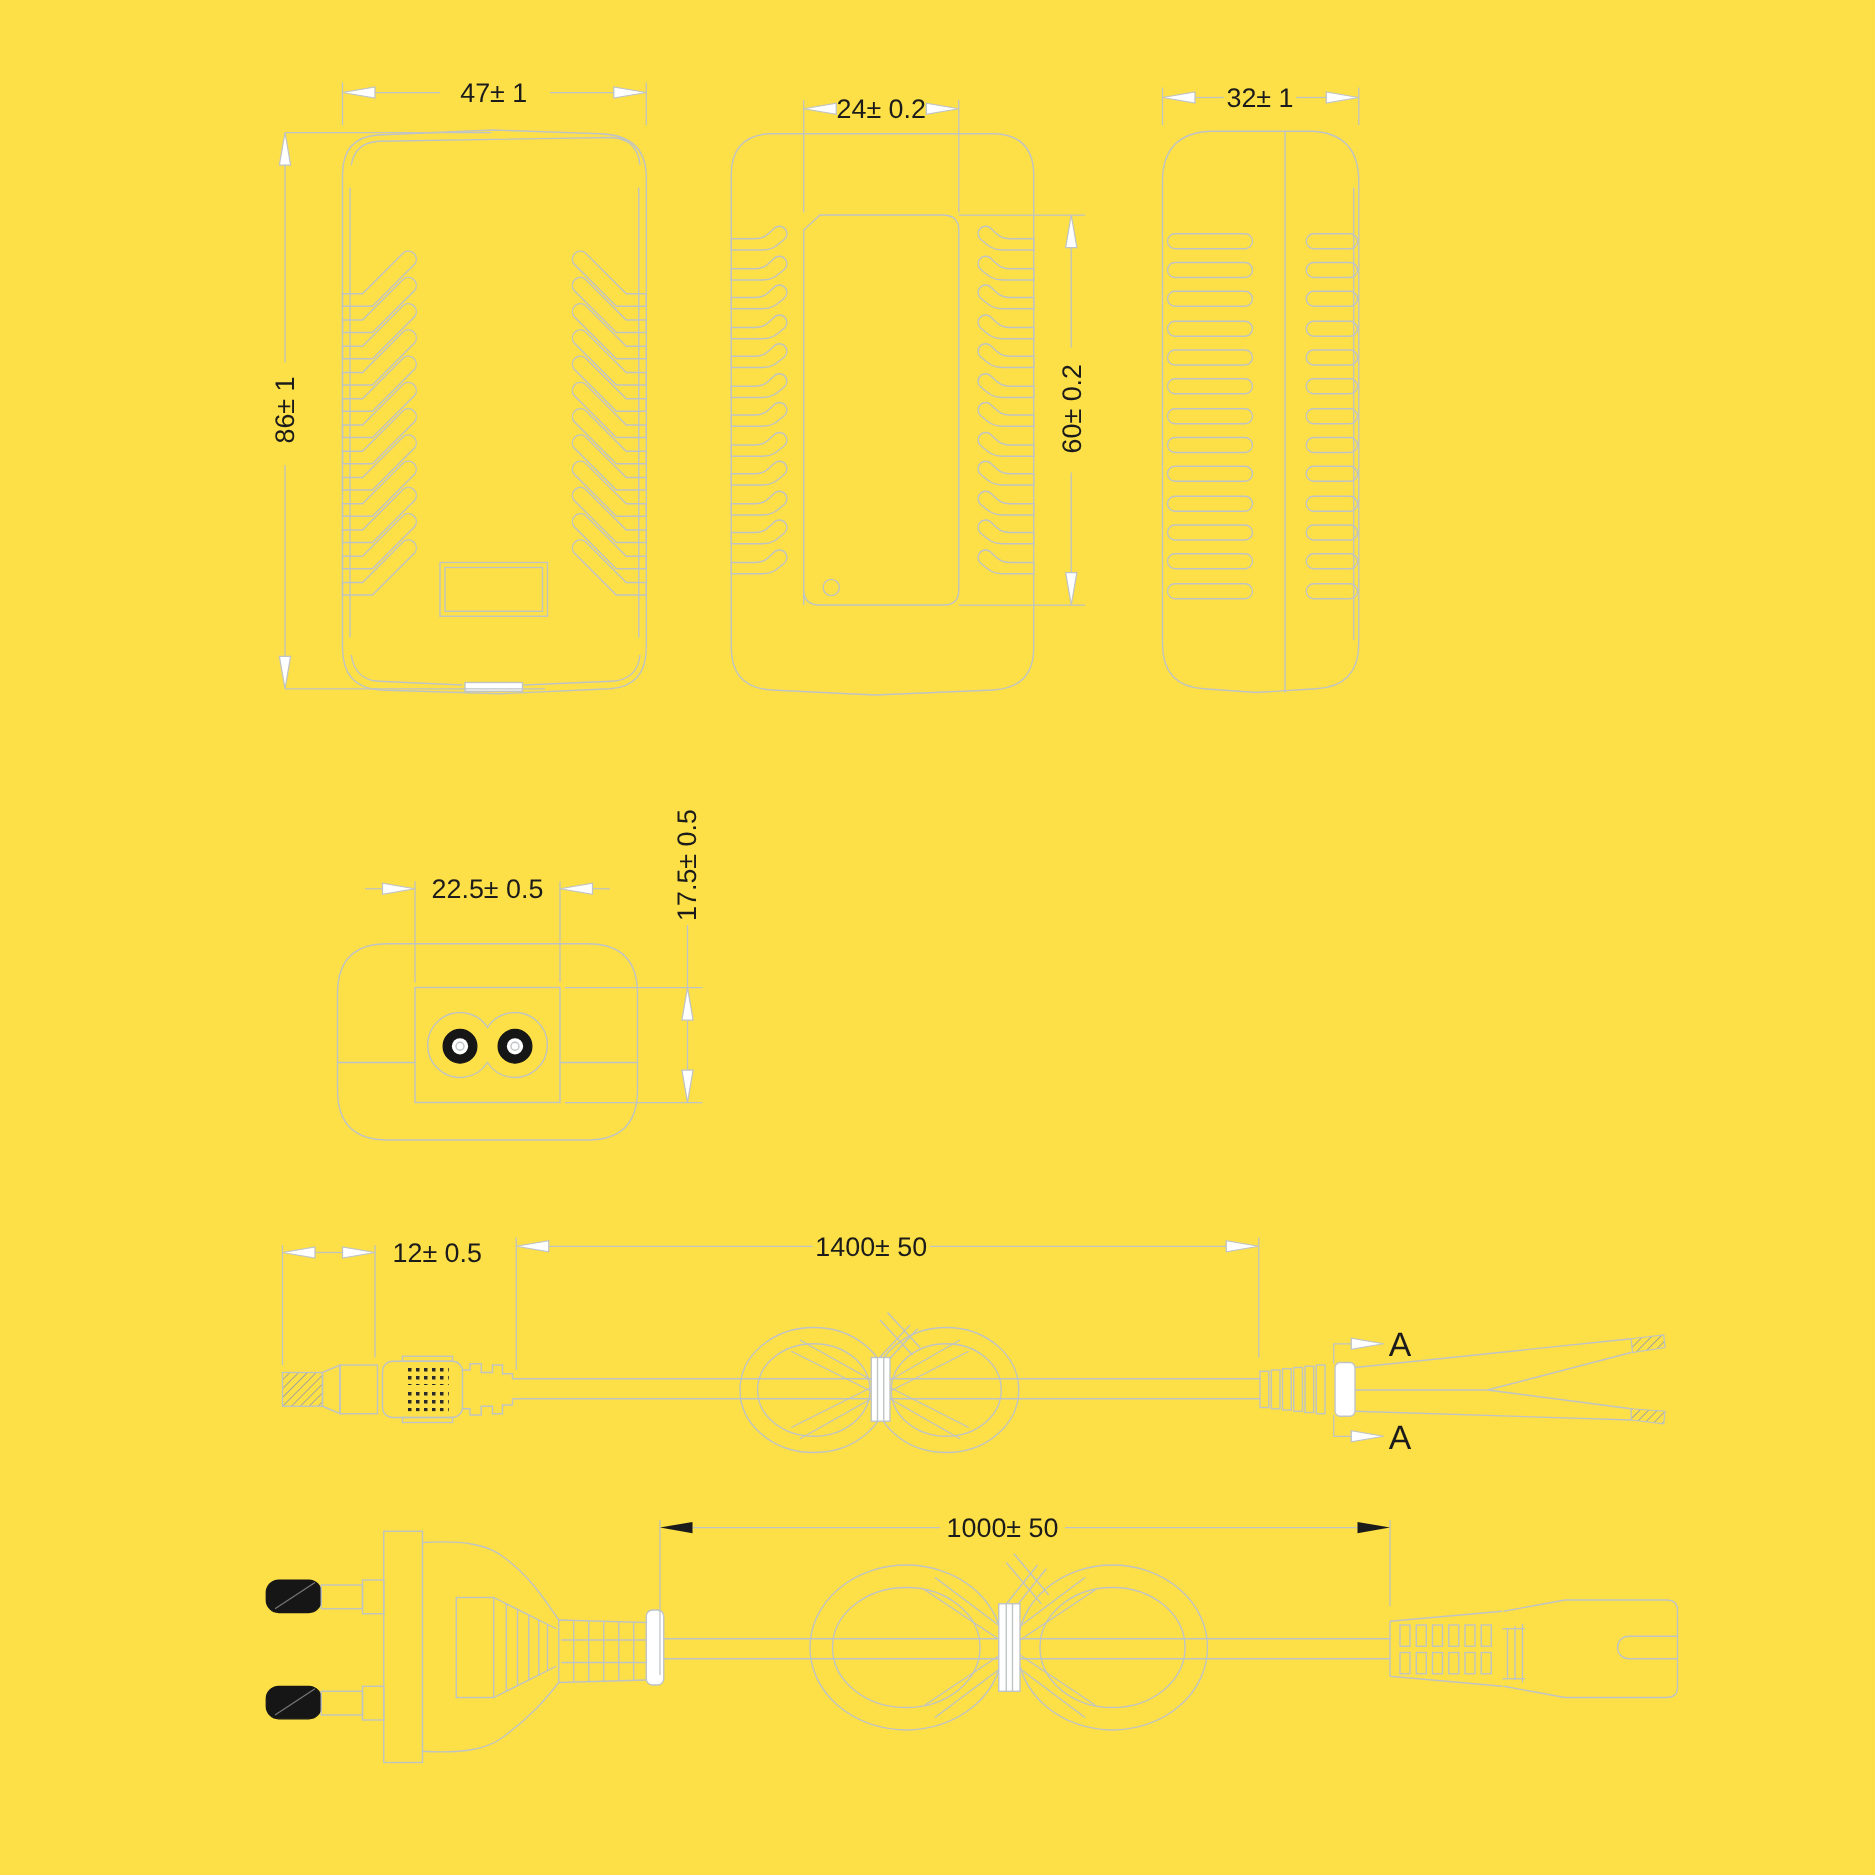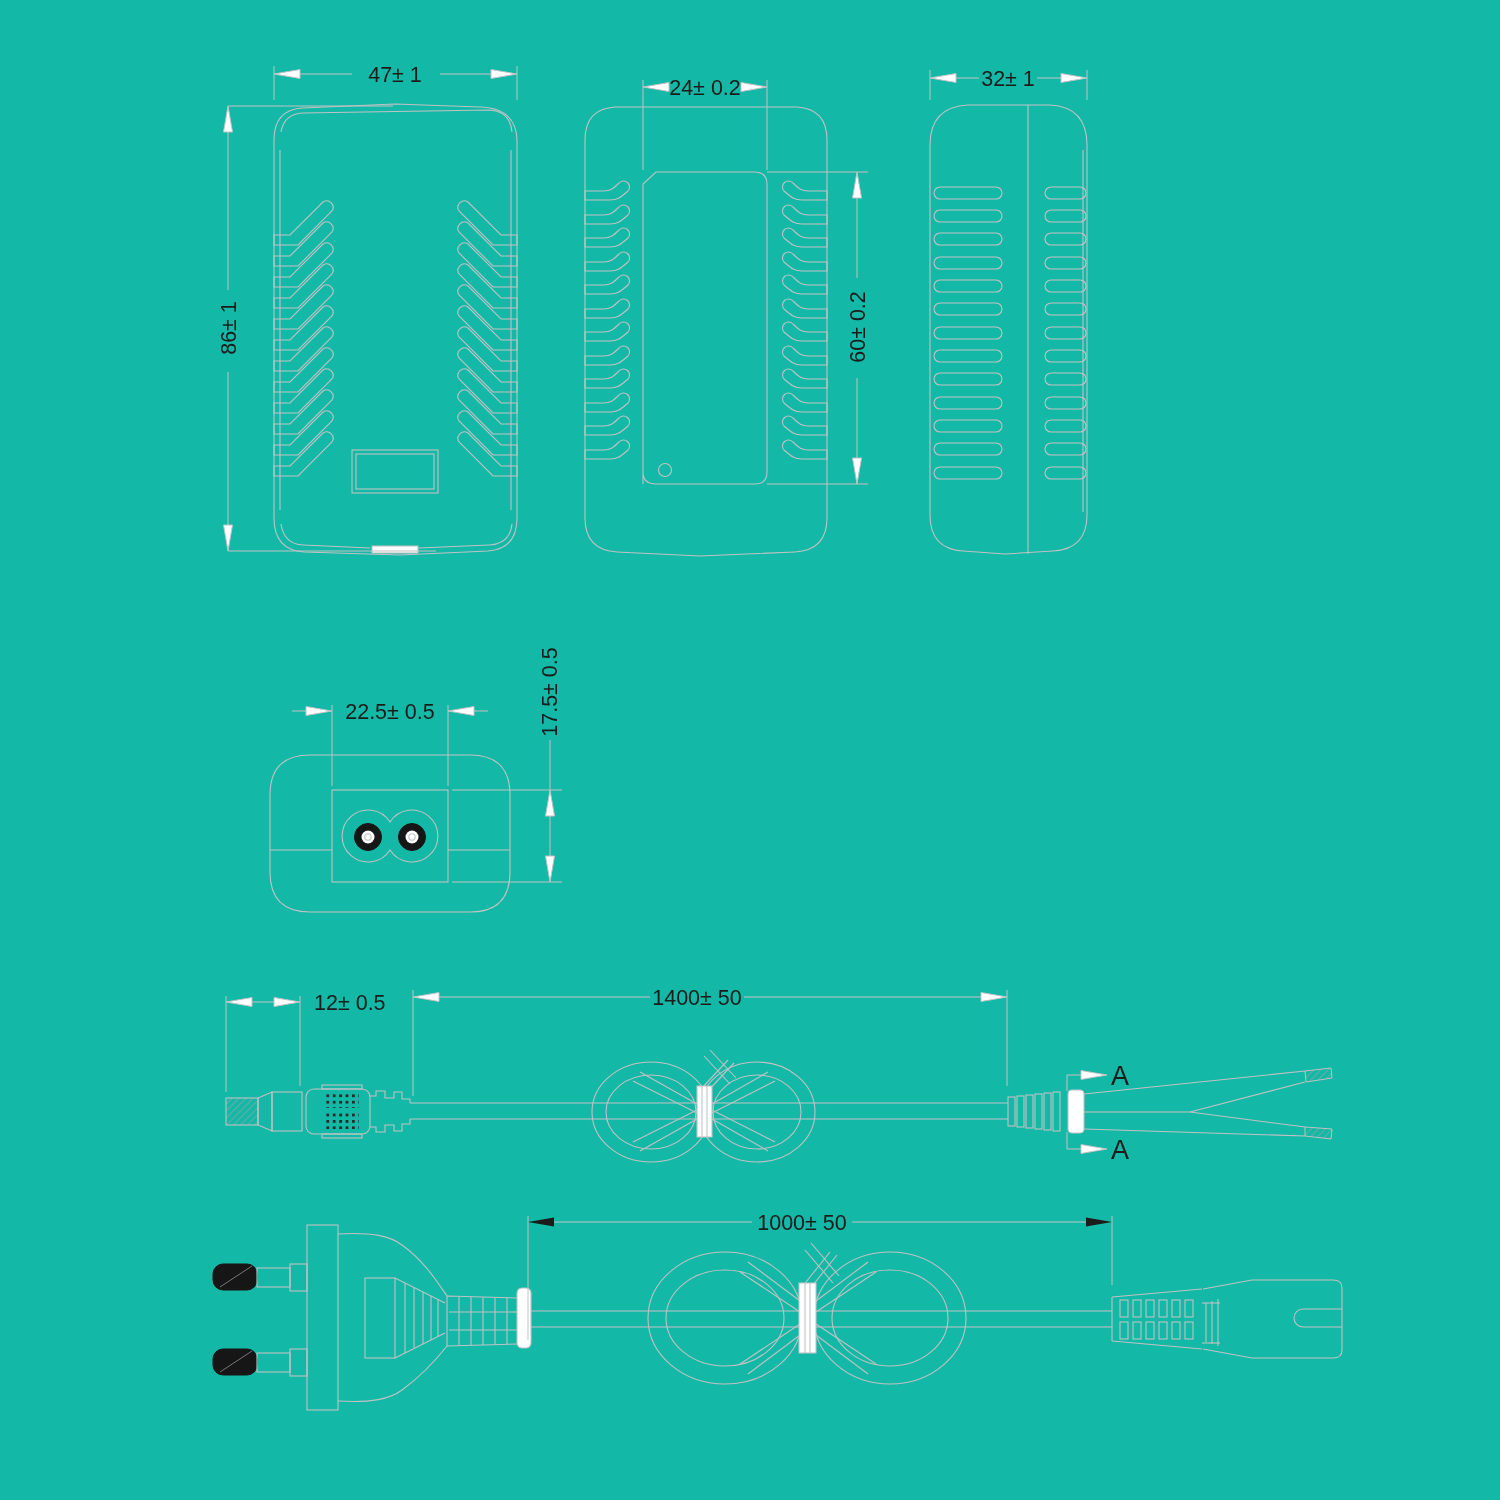--- a/index.html
+++ b/index.html
@@ -1,16 +1,16 @@
 <!DOCTYPE html>
 <html><head>
 <meta charset="utf-8">
 <style>
   html,body{margin:0;padding:0;background:#ffffff;}
-  #stage{width:1500px;height:1500px;background:#14b8a6;position:relative;}
+  #stage{width:1500px;height:1500px;background:#fde047;position:relative;}
   svg text{font-family:"Liberation Sans", sans-serif;fill:#1b1b1b;}
   .t{font-size:21.5px;}
   .tA{font-size:27px;}
   .ln{fill:none;stroke:#bfc3c5;stroke-width:1.1;}
   .dim{fill:none;stroke:#bfc3c5;stroke-width:1;}
   .open{fill:#ffffff;stroke:#bfc3c5;stroke-width:1;}
   .solid{fill:#1b1b1b;stroke:none;}
   .wfill{fill:#ffffff;stroke:#bfc3c5;stroke-width:1.1;}
   .blk{fill:#161616;stroke:#161616;}
 </style>

